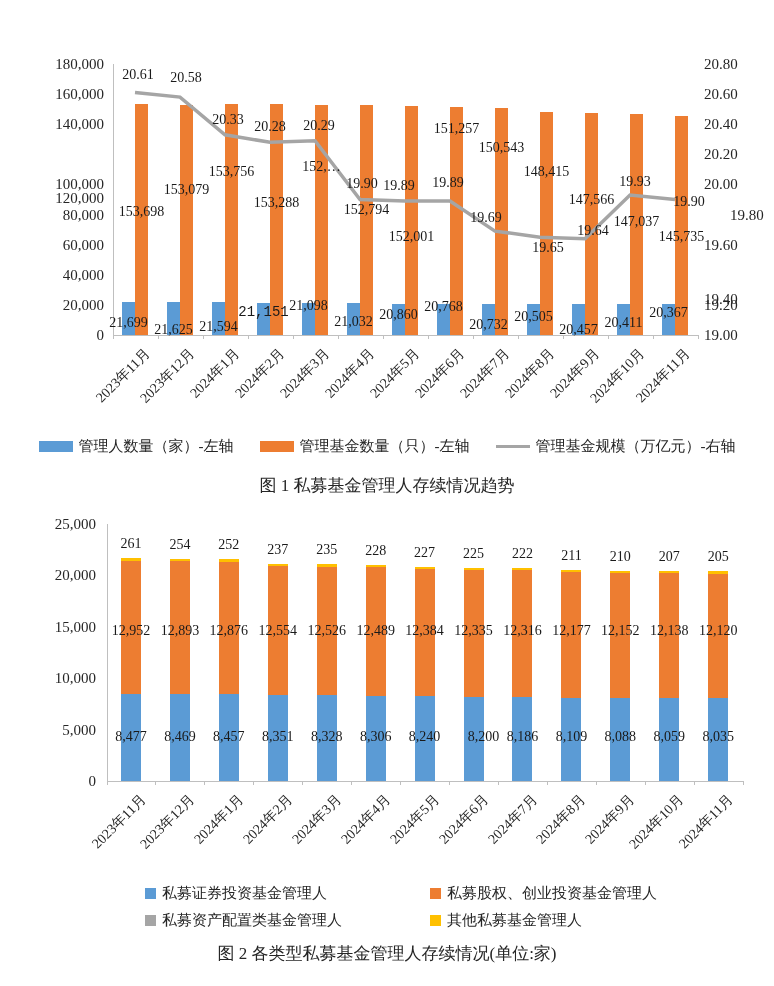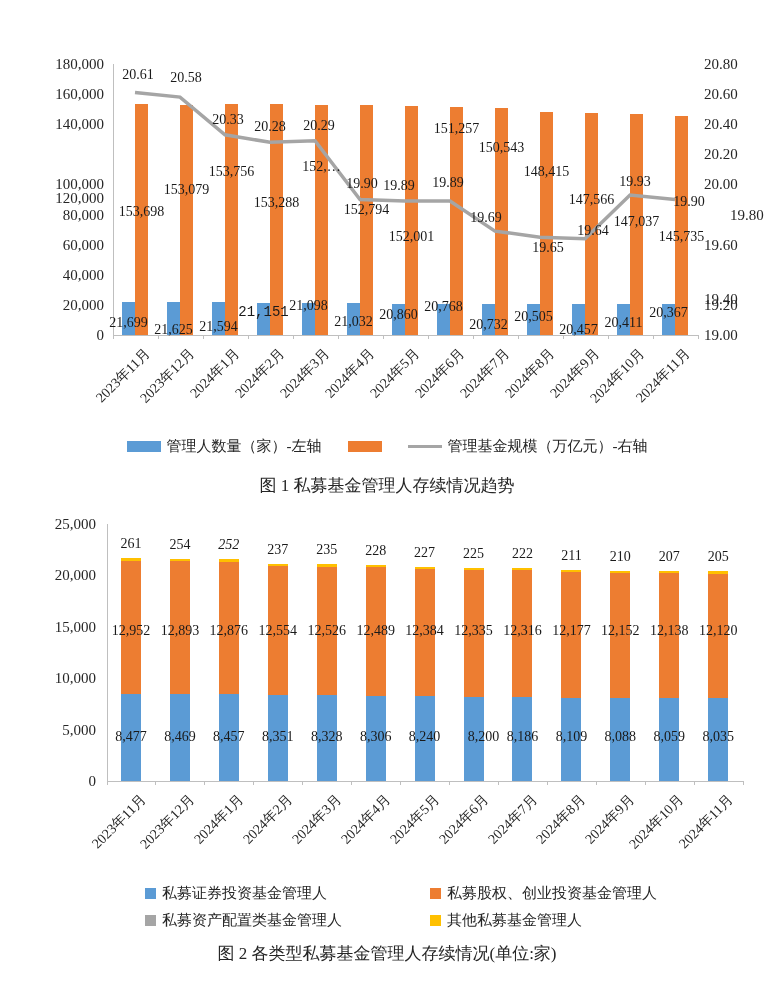--- a/index.html
+++ b/index.html
@@ -151,20 +151,21 @@
       <div class="xlabel" style="right: 93px; top: 345px;">2024年11月</div>
     </div>
 
   <div class="legend-row" style="top:436px;height:20px;">
     <span class="legend-item">
       <span class="swatch-rect" style="background: rgb(91, 155, 213);"></span>
       <span>管理人数量（家）-左轴</span>
     </span>
     <span class="legend-item">
       <span class="swatch-rect" style="background: rgb(237, 125, 49);"></span>
+      <span>管理基金数量（只）-左轴</span>
     </span>
     <span class="legend-item">
       <span class="swatch-line" style="background: rgb(165, 165, 165);"></span>
       <span>管理基金规模（万亿元）-右轴</span>
     </span>
   </div>
 
   <div class="caption" style="top:474px;">图 1 私募基金管理人存续情况趋势</div>
 
   <div id="chart2" class="layer">
@@ -198,21 +199,21 @@
       <div class="dlabel" style="left: 130.97px; top: 737px;">8,477</div>
       <div class="bar" style="left: 169.91px; top: 693.939px; width: 20px; height: 87.0613px; background: rgb(91, 155, 213);"></div>
       <div class="bar" style="left: 169.91px; top: 561.399px; width: 20px; height: 132.54px; background: rgb(237, 125, 49);"></div>
       <div class="bar" style="left: 169.91px; top: 558.788px; width: 20px; height: 2.61112px; background: rgb(255, 192, 0);"></div>
       <div class="dlabel" style="left: 179.91px; top: 544.788px; text-align: right;">254</div>
       <div class="dlabel" style="left: 179.91px; top: 631px;">12,893</div>
       <div class="dlabel" style="left: 179.91px; top: 737px;">8,469</div>
       <div class="bar" style="left: 218.85px; top: 694.062px; width: 20px; height: 86.938px; background: rgb(91, 155, 213);"></div>
       <div class="bar" style="left: 218.85px; top: 561.697px; width: 20px; height: 132.365px; background: rgb(237, 125, 49);"></div>
       <div class="bar" style="left: 218.85px; top: 559.106px; width: 20px; height: 2.59056px; background: rgb(255, 192, 0);"></div>
-      <div class="dlabel" style="left: 228.85px; top: 545.106px; font-style: italic;">252</div>
+      <div class="dlabel" style="left: 228.85px; top: 545.106px;">252</div>
       <div class="dlabel" style="left: 228.85px; top: 631px;">12,876</div>
       <div class="dlabel" style="left: 228.85px; top: 737px;">8,457</div>
       <div class="bar" style="left: 267.79px; top: 695.152px; width: 20px; height: 85.8483px; background: rgb(91, 155, 213);"></div>
       <div class="bar" style="left: 267.79px; top: 566.097px; width: 20px; height: 129.055px; background: rgb(237, 125, 49);"></div>
       <div class="bar" style="left: 267.79px; top: 563.66px; width: 20px; height: 2.43636px; background: rgb(255, 192, 0);"></div>
       <div class="dlabel" style="left: 277.79px; top: 549.66px;">237</div>
       <div class="dlabel" style="left: 277.79px; top: 631px;">12,554</div>
       <div class="dlabel" style="left: 277.79px; top: 737px;">8,351</div>
       <div class="bar" style="left: 316.73px; top: 695.388px; width: 20px; height: 85.6118px; background: rgb(91, 155, 213);"></div>
       <div class="bar" style="left: 316.73px; top: 566.621px; width: 20px; height: 128.767px; background: rgb(237, 125, 49);"></div>

